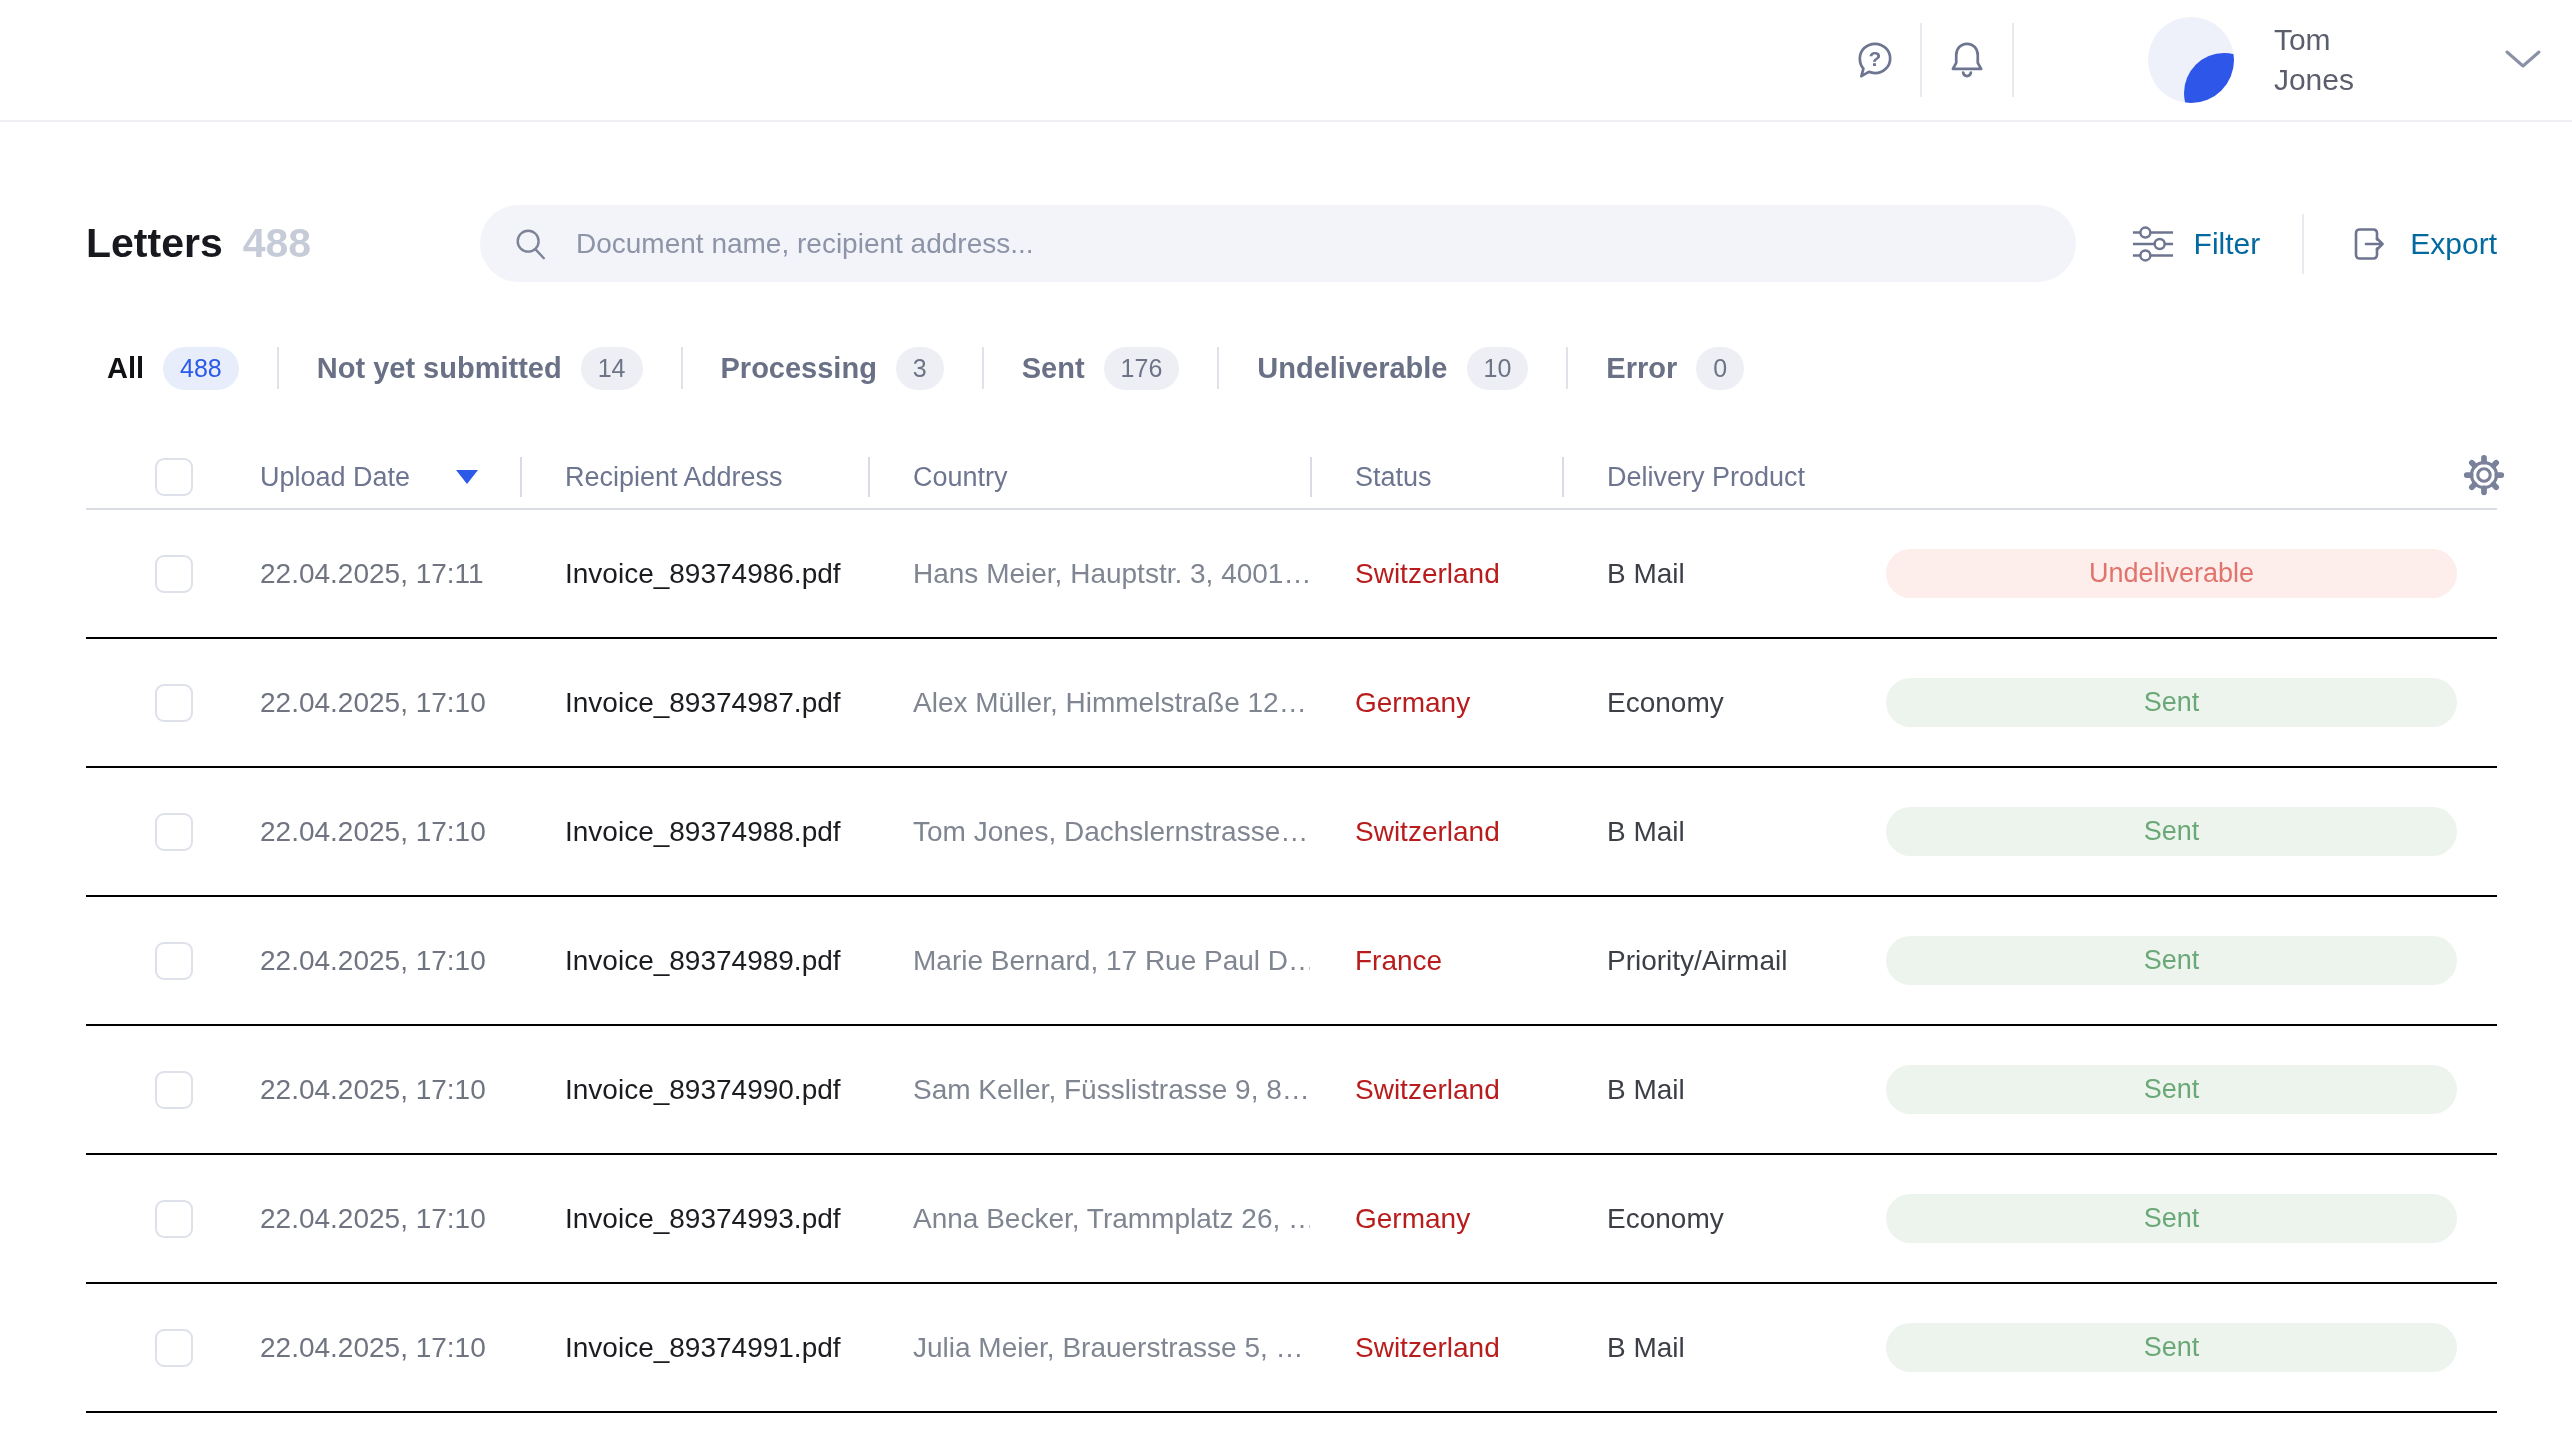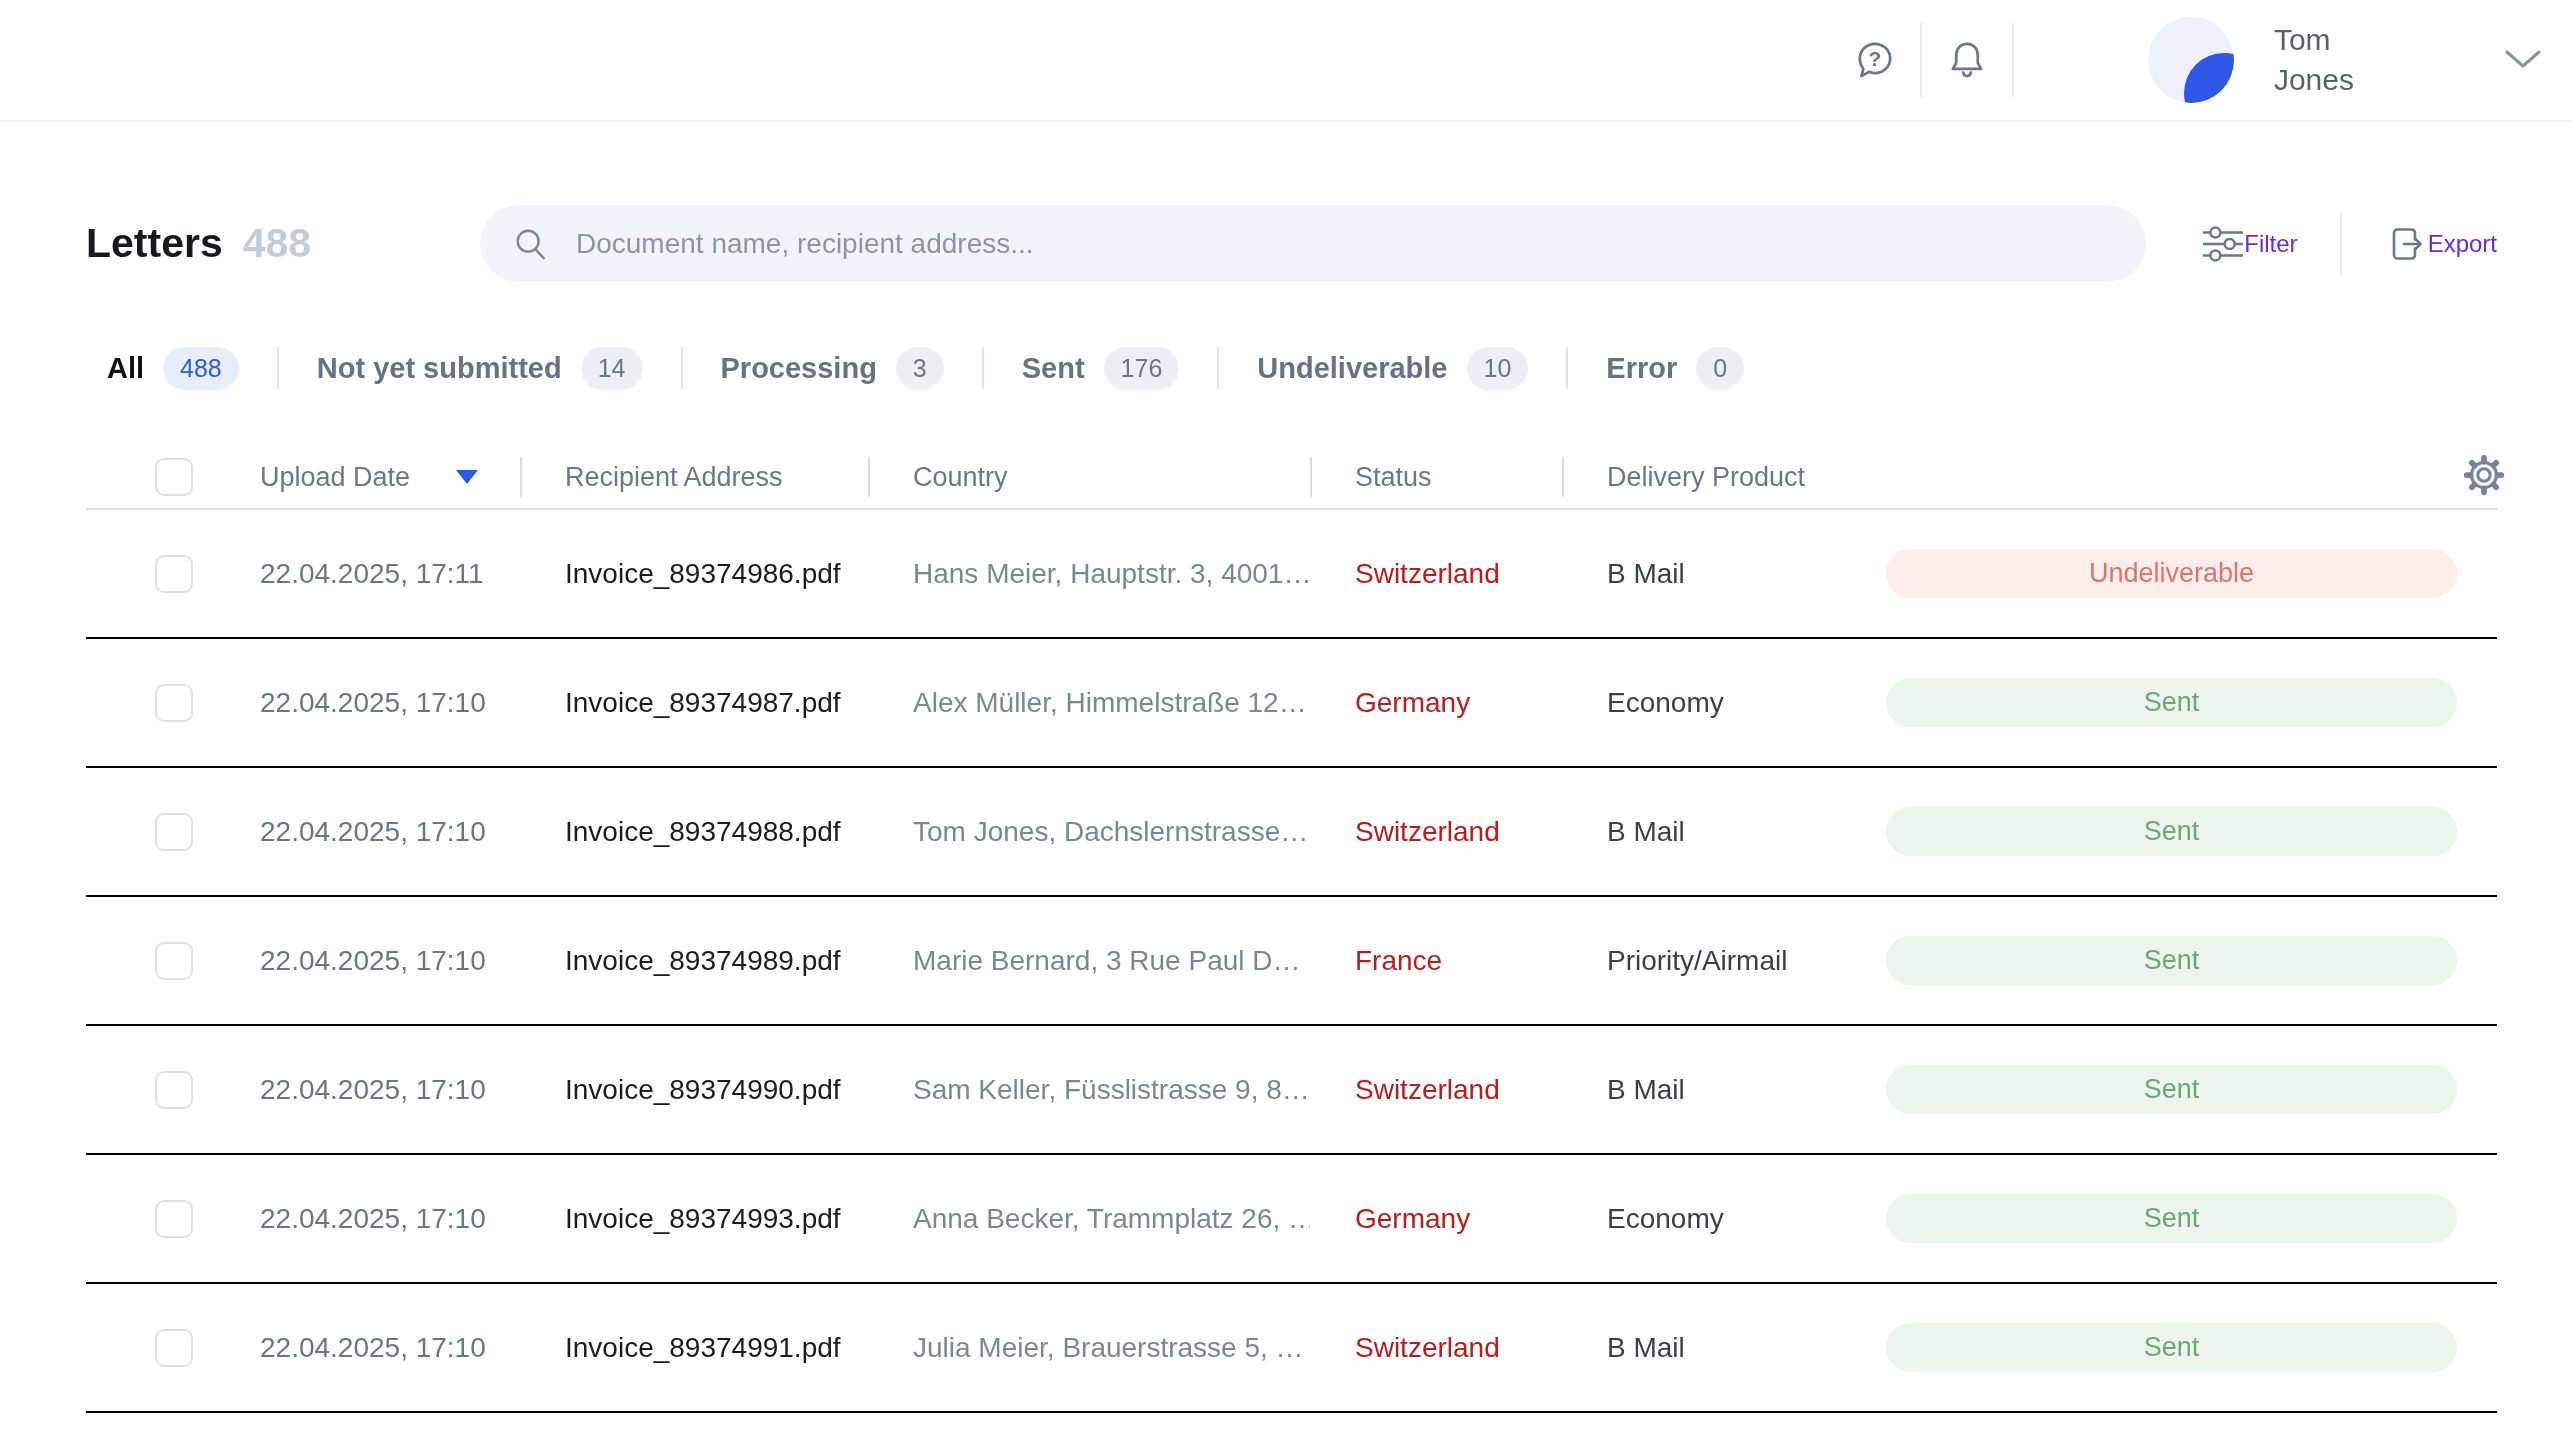--- a/index.html
+++ b/index.html
@@ -18,21 +18,21 @@
   .chev-btn { margin-left: 150px; margin-right: 30px; }
 
   
   .toolbar { display: flex; align-items: center; margin-top: 83px; padding: 0 75px 0 86px; }
   .title { display: flex; align-items: baseline; gap: 20px; font-size: 41px; font-weight: 700; color: #17191e; width: 394px; flex: 0 0 auto; }
   .title .count { color: #c6cbd8; font-weight: 700; }
   .searchbar { flex: 1; height: 77px; background: #f3f4f9; border-radius: 40px; display: flex; align-items: center; padding: 0 32px; gap: 26px; margin-right: 56px; }
   .searchbar input { border: none; background: transparent; outline: none; font-size: 28px; color: #2c3140; width: 100%; font-family: "Liberation Sans", sans-serif; }
   .searchbar input::placeholder { color: #8d94a8; }
   .actions { display: flex; align-items: center; flex: 0 0 auto; }
-  .action-btn { display: flex; align-items: center; background: none; border: none; cursor: pointer; font-size: 24px; color: #6d28d9; font-family: "Liberation Sans", sans-serif; }
+  .action-btn { display: flex; align-items: center; gap: 20px; background: none; border: none; cursor: pointer; font-size: 30px; color: #0369a1; font-family: "Liberation Sans", sans-serif; }
   .action-div { width: 2px; height: 60px; background: #e7eaef; margin: 0 42px; }
 
   
   .tabs { display: flex; align-items: center; margin-top: 56px; padding-left: 107px; height: 60px; }
   .tab { display: flex; align-items: center; gap: 19px; background: none; border: none; cursor: pointer; padding: 0; font-size: 29px; font-weight: 700; color: #6a7186; font-family: "Liberation Sans", sans-serif; }
   .tab.active { color: #101114; }
   .badge { font-size: 25px; font-weight: 400; color: #6d7487; background: #edeff4; border-radius: 24px; padding: 9px 17px; line-height: 1; }
   .tab.active .badge { color: #2b59e8; background: #e8edfc; }
   .tab-divider { width: 2px; height: 42px; background: #dfe2e9; margin: 0 38px; }
 
@@ -258,21 +258,21 @@
         <span class="pill sent">Sent</span>
       </div>
     </div>
 
     <div class="tr grid">
       <div class="td">
         <span class="checkbox"></span>
       </div>
       <div class="td td-date">22.04.2025, 17:10</div>
       <div class="td td-doc">Invoice_89374989.pdf</div>
-      <div class="td td-addr">Marie Bernard, 3 Rue Paul D…</div>
+      <div class="td td-addr">Marie Bernard, 17 Rue Paul D…</div>
       <div class="td td-country">France</div>
       <div class="td td-product">Priority/Airmail</div>
       <div class="td td-status">
         <span class="pill sent">Sent</span>
       </div>
     </div>
 
     <div class="tr grid">
       <div class="td">
         <span class="checkbox"></span>

